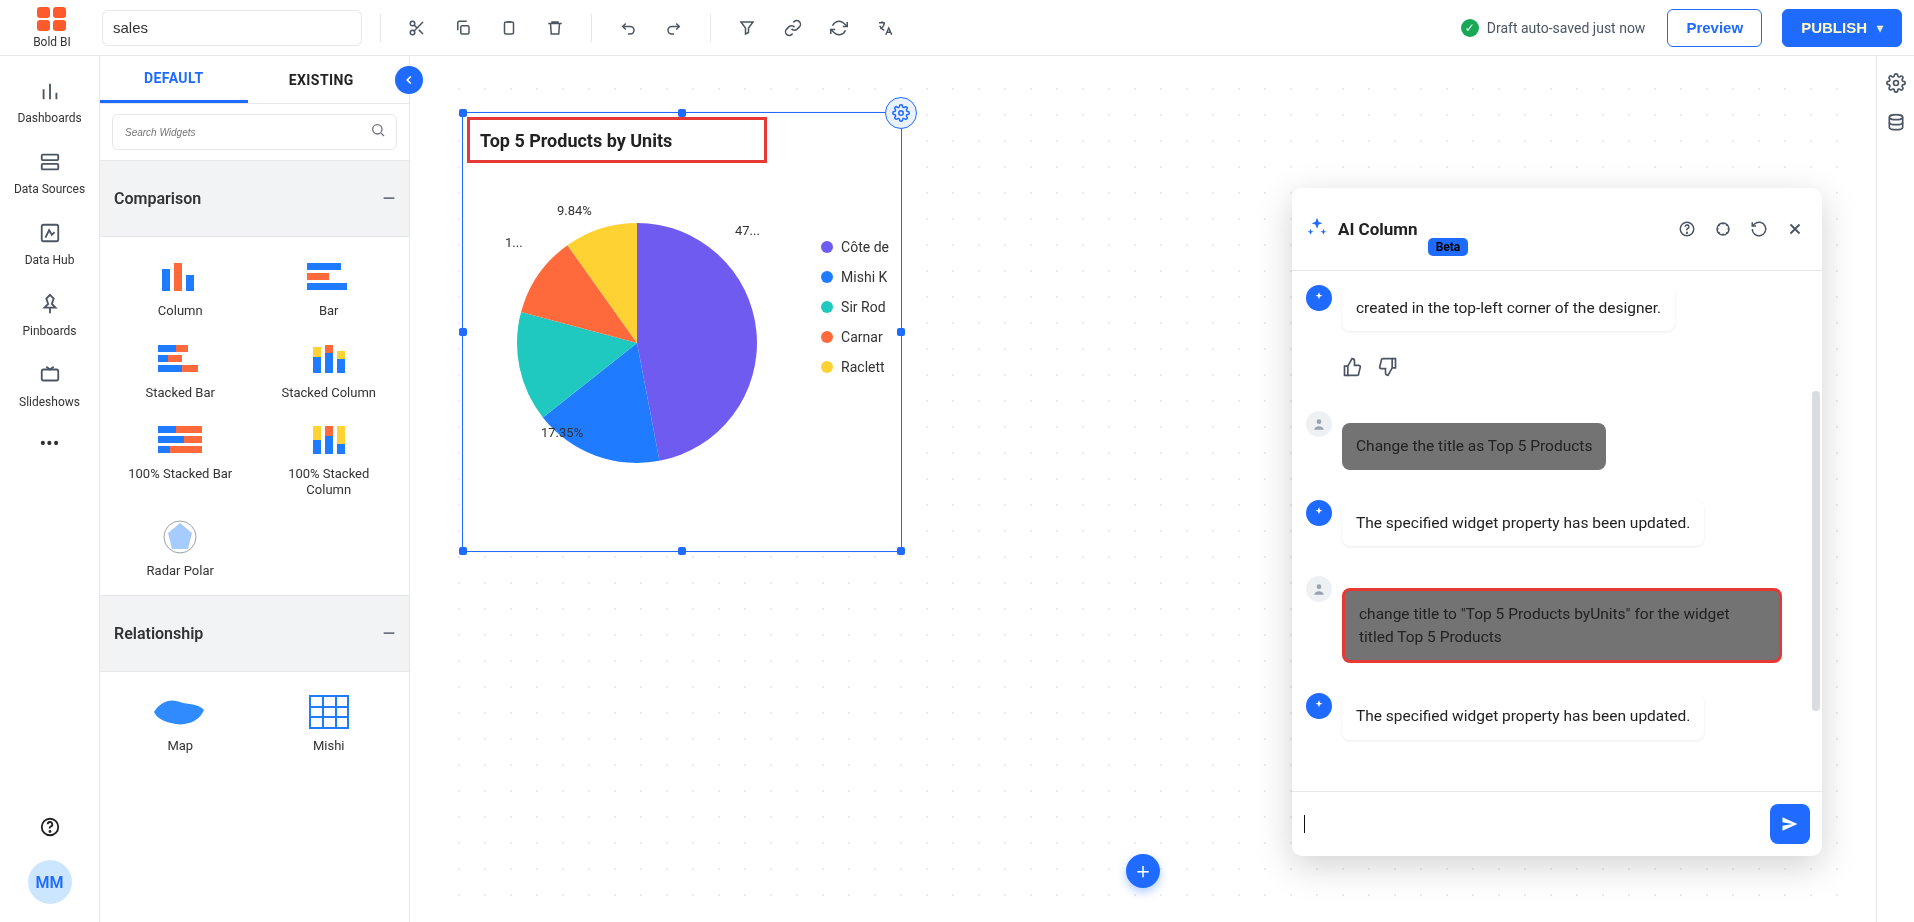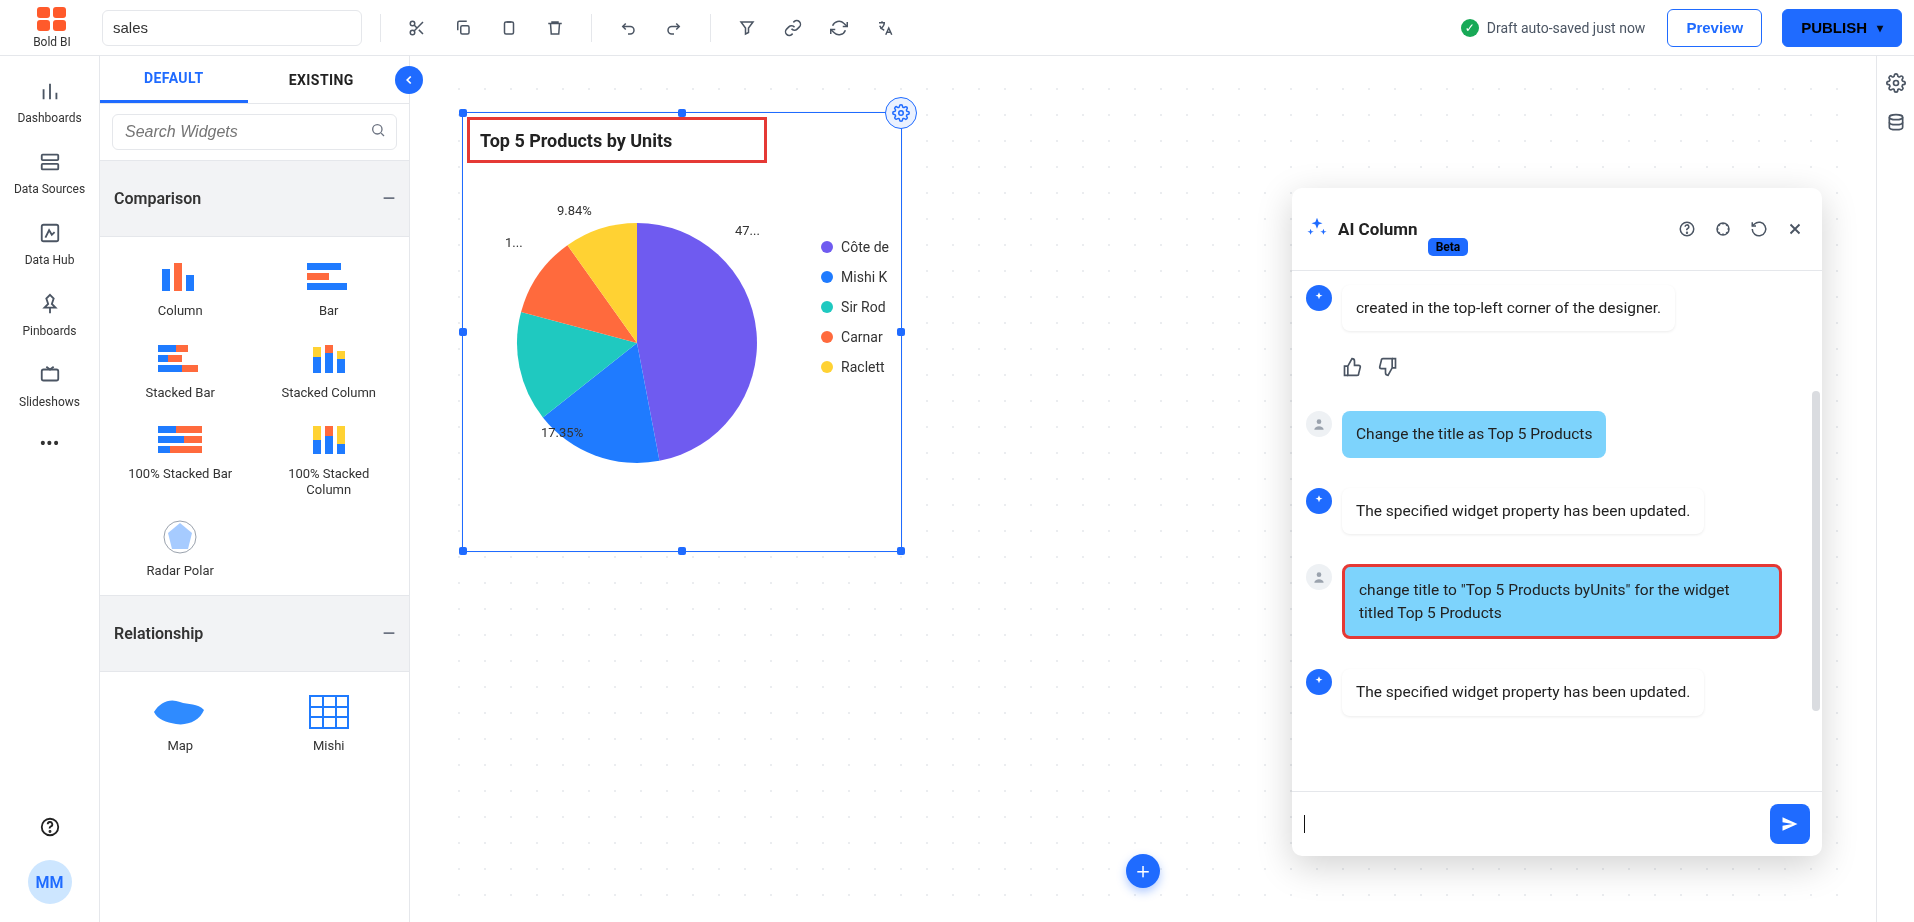--- a/index.html
+++ b/index.html
@@ -24,41 +24,41 @@
   .brand-logo svg{display:block;}
   .brand-name{font-size:12px;color:#333;margin-top:4px;}
   .title-input{width:260px;height:36px;border:1px solid var(--border);border-radius:6px;padding:0 10px;font-size:15px;color:#333;}
   .vsep{width:1px;height:28px;background:var(--border);margin:0 8px;}
   .tb-btn{width:36px;height:36px;display:flex;align-items:center;justify-content:center;border-radius:6px;color:#4b5563;background:transparent;border:none;cursor:pointer;}
   .spacer{flex:1;}
   .save-status{display:flex;align-items:center;gap:8px;color:#4b5563;font-size:14px;margin-right:12px;}
   .save-dot{width:18px;height:18px;border-radius:50%;background:#18a957;display:flex;align-items:center;justify-content:center;color:#fff;font-size:12px;}
   .btn{height:38px;padding:0 18px;border-radius:6px;font-size:15px;font-weight:600;cursor:pointer;}
   .btn-preview{background:#fff;border:1.5px solid var(--primary);color:var(--primary);margin-right:10px;}
-  .btn-publish{background:var(--primary);border:1.5px solid var(--primary);color:#000000;display:flex;align-items:center;gap:10px;text-align:right;}
+  .btn-publish{background:var(--primary);border:1.5px solid var(--primary);color:#fef9c3;display:flex;align-items:center;gap:10px;text-align:right;}
   .btn-publish .caret{font-size:12px;opacity:.9;}
 
   
   .body{display:flex;flex:1;min-height:0;}
   .leftnav{width:100px;border-right:1px solid var(--border);display:flex;flex-direction:column;align-items:center;padding-top:12px;gap:2px;}
   .nav-item{display:flex;flex-direction:column;align-items:center;gap:6px;width:100%;padding:12px 0;color:#333;font-size:12px;cursor:pointer;}
   .nav-item .ico{color:#4b5563;}
   .nav-more{margin-top:8px;font-size:20px;color:#333;cursor:pointer;}
   .leftnav-bottom{margin-top:auto;display:flex;flex-direction:column;align-items:center;gap:18px;padding:18px 0;}
   .avatar{width:44px;height:44px;border-radius:50%;background:#cde6ff;color:#1f6bff;display:flex;align-items:center;justify-content:center;font-weight:600;}
 
   
   .panel{width:310px;border-right:1px solid var(--border);display:flex;flex-direction:column;min-height:0;position:relative;}
   .tabs{display:flex;align-items:center;height:48px;border-bottom:1px solid var(--border);}
   .tab{flex:1;text-align:center;font-weight:700;letter-spacing:.4px;font-size:14px;padding:14px 0;color:#222;cursor:pointer;}
   .tab.active{color:var(--primary);border-bottom:3px solid var(--primary);}
   .tabs .collapse{width:28px;height:28px;border-radius:50%;background:var(--primary);color:#fff;display:flex;align-items:center;justify-content:center;margin-right:-14px;z-index:2;cursor:pointer;}
   .search-wrap{padding:10px 12px;}
   .search{display:flex;align-items:center;border:1px solid var(--border);border-radius:6px;padding:0 10px;height:36px;background:#fff;}
-  .search input{border:none;outline:none;flex:1;font-size:16px;color:#666;font-style:italic;}
+  .search input{border:none;outline:none;flex:1;font-size:10px;color:#666;font-style:italic;}
   .group-header{display:flex;align-items:center;justify-content:space-between;background:#f2f3f5;border-top:1px solid var(--border);border-bottom:1px solid var(--border);padding:28px 14px;font-weight:600;color:#333;}
   .group-header .chev{color:#6b7280;}
   .widgets-grid{display:grid;grid-template-columns:1fr 1fr;gap:8px 8px;padding:14px 10px 10px;}
   .wcard{display:flex;flex-direction:column;align-items:center;gap:6px;padding:6px;cursor:grab;}
   .wcard .thumb{width:56px;height:40px;display:flex;align-items:center;justify-content:center;}
   .wcard .label{font-size:13px;color:#333;text-align:center;line-height:1.2;}
   .panel-scroll{overflow:auto;flex:1;min-height:0;}
 
   
   .canvas-wrap{flex:1;position:relative;background:#fff;min-width:0;}
@@ -88,21 +88,21 @@
   .copilot-title{font-weight:700;font-size:17px;}
   .badge{background:var(--primary);color:#000000;font-size:12px;font-weight:700;border-radius:5px;padding:2px 8px;margin-top:36px;}
   .copilot-head .spacer{flex:1;}
   .hicon{width:26px;height:26px;display:flex;align-items:center;justify-content:center;color:#4b5563;cursor:pointer;}
   .copilot-body{flex:1;overflow:auto;padding:14px 14px 8px;display:flex;flex-direction:column;gap:30px;position:relative;}
   .msg-row{display:flex;gap:10px;align-items:flex-start;}
   .avatar-ai{width:26px;height:26px;border-radius:50%;background:var(--primary);color:#fff;display:flex;align-items:center;justify-content:center;flex:none;}
   .avatar-user{width:26px;height:26px;border-radius:50%;background:#eef1f4;color:#9aa2ad;display:flex;align-items:center;justify-content:center;flex:none;}
   .bubble{border-radius:8px;padding:12px 14px;font-size:15.5px;line-height:1.45;max-width:440px;}
   .bubble-ai{background:#fff;box-shadow:0 1px 3px rgba(0,0,0,.08);}
-  .bubble-user{background:#7dd3fc;}
+  .bubble-user{background:#737373;margin-top:12px;}
   .hl-box{border:3px solid #e53935;}
   .feedback{display:flex;gap:16px;color:#4b5563;margin-left:36px;margin-top:-4px;}
   .scrollbar{position:absolute;right:2px;top:120px;width:8px;height:320px;background:#dadce0;border-radius:4px;}
   .copilot-input{display:flex;align-items:center;gap:10px;border-top:1px solid var(--border);padding:12px 12px;}
   .copilot-input input{flex:1;border:none;outline:none;font-size:15px;padding:8px;color:#111;}
   .send-btn{width:40px;height:40px;border-radius:8px;background:var(--primary);color:#fff;display:flex;align-items:center;justify-content:center;cursor:pointer;}
   .caret-blink{display:inline-block;width:1px;height:18px;background:#111;vertical-align:middle;}
 
   
   .c1{background:#6f5bf0;} .c2{background:#1f7bff;} .c3{background:#1fc9c0;} .c4{background:#ff6a3d;} .c5{background:#ffd233;}

